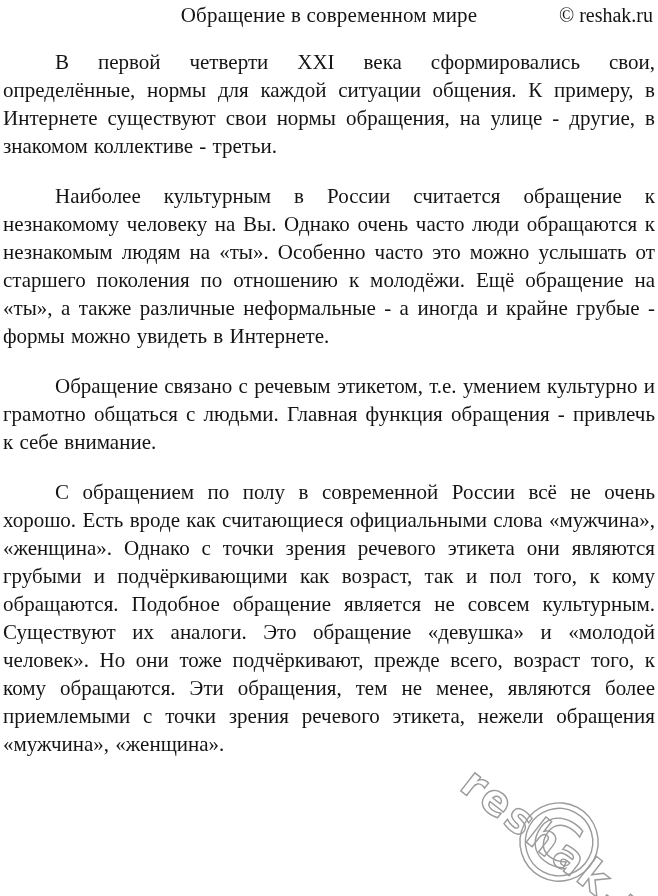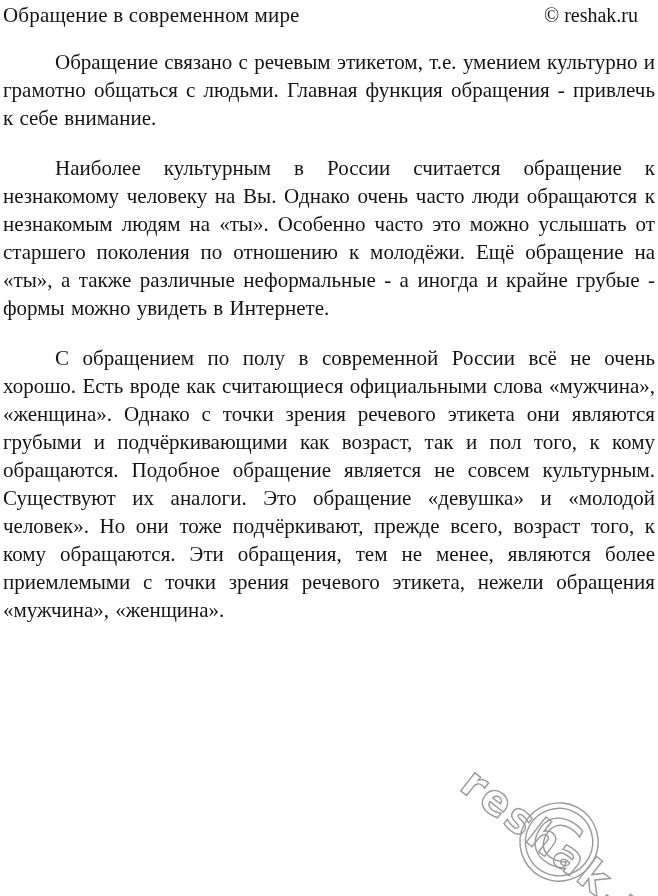--- a/index.html
+++ b/index.html
@@ -23,26 +23,27 @@
     padding: 3px 3px 0 3px;
   }
   .doc-header {
     position: relative;
     height: 26px;
   }
   .doc-title {
     margin: 0;
     font-size: 21px;
     font-weight: normal;
+    text-align: center;
     line-height: 24px;
     letter-spacing: 0.2px;
   }
   .doc-copyright {
     position: absolute;
-    right: 17px;
+    right: 2px;
     top: 0;
     font-size: 20px;
     line-height: 24px;
     white-space: nowrap;
   }
   .doc-body p {
     margin: 22px 0 0 0;
     font-size: 21px;
     line-height: 28px;
     text-align: justify;
@@ -93,22 +94,23 @@
 <body>
 
 <div class="page">
 
   <header class="doc-header">
     <h1 class="doc-title">Обращение в современном мире</h1>
     <span class="doc-copyright">© reshak.ru</span>
   </header>
 
   <main class="doc-body">
+    <p>В первой четверти XXI века сформировались свои, определённые, нормы для каждой ситуации общения. К примеру, в Интернете существуют свои нормы обращения, на улице - другие, в знакомом коллективе - третьи.</p>
+    <p>Наиболее культурным в России считается обращение к незнакомому человеку на Вы. Однако очень часто люди обращаются к незнакомым людям на «ты». Особенно часто это можно услышать от старшего поколения по отношению к молодёжи. Ещё обращение на «ты», а также различные неформальные - а иногда и крайне грубые - формы можно увидеть в Интернете.</p>
     <p>Обращение связано с речевым этикетом, т.е. умением культурно и грамотно общаться с людьми. Главная функция обращения - привлечь к себе внимание.</p>
-    <p>Наиболее культурным в России считается обращение к незнакомому человеку на Вы. Однако очень часто люди обращаются к незнакомым людям на «ты». Особенно часто это можно услышать от старшего поколения по отношению к молодёжи. Ещё обращение на «ты», а также различные неформальные - а иногда и крайне грубые - формы можно увидеть в Интернете.</p>
     <p>С обращением по полу в современной России всё не очень хорошо. Есть вроде как считающиеся официальными слова «мужчина», «женщина». Однако с точки зрения речевого этикета они являются грубыми и подчёркивающими как возраст, так и пол того, к кому обращаются. Подобное обращение является не совсем культурным. Существуют их аналоги. Это обращение «девушка» и «молодой человек». Но они тоже подчёркивают, прежде всего, возраст того, к кому обращаются. Эти обращения, тем не менее, являются более приемлемыми с точки зрения речевого этикета, нежели обращения «мужчина», «женщина».</p>
   </main>
 
   <div class="watermark">
     <span class="wm-copy">©</span>
     <span class="wm-text">reshak.ru</span>
   </div>
 
 </div>
 

